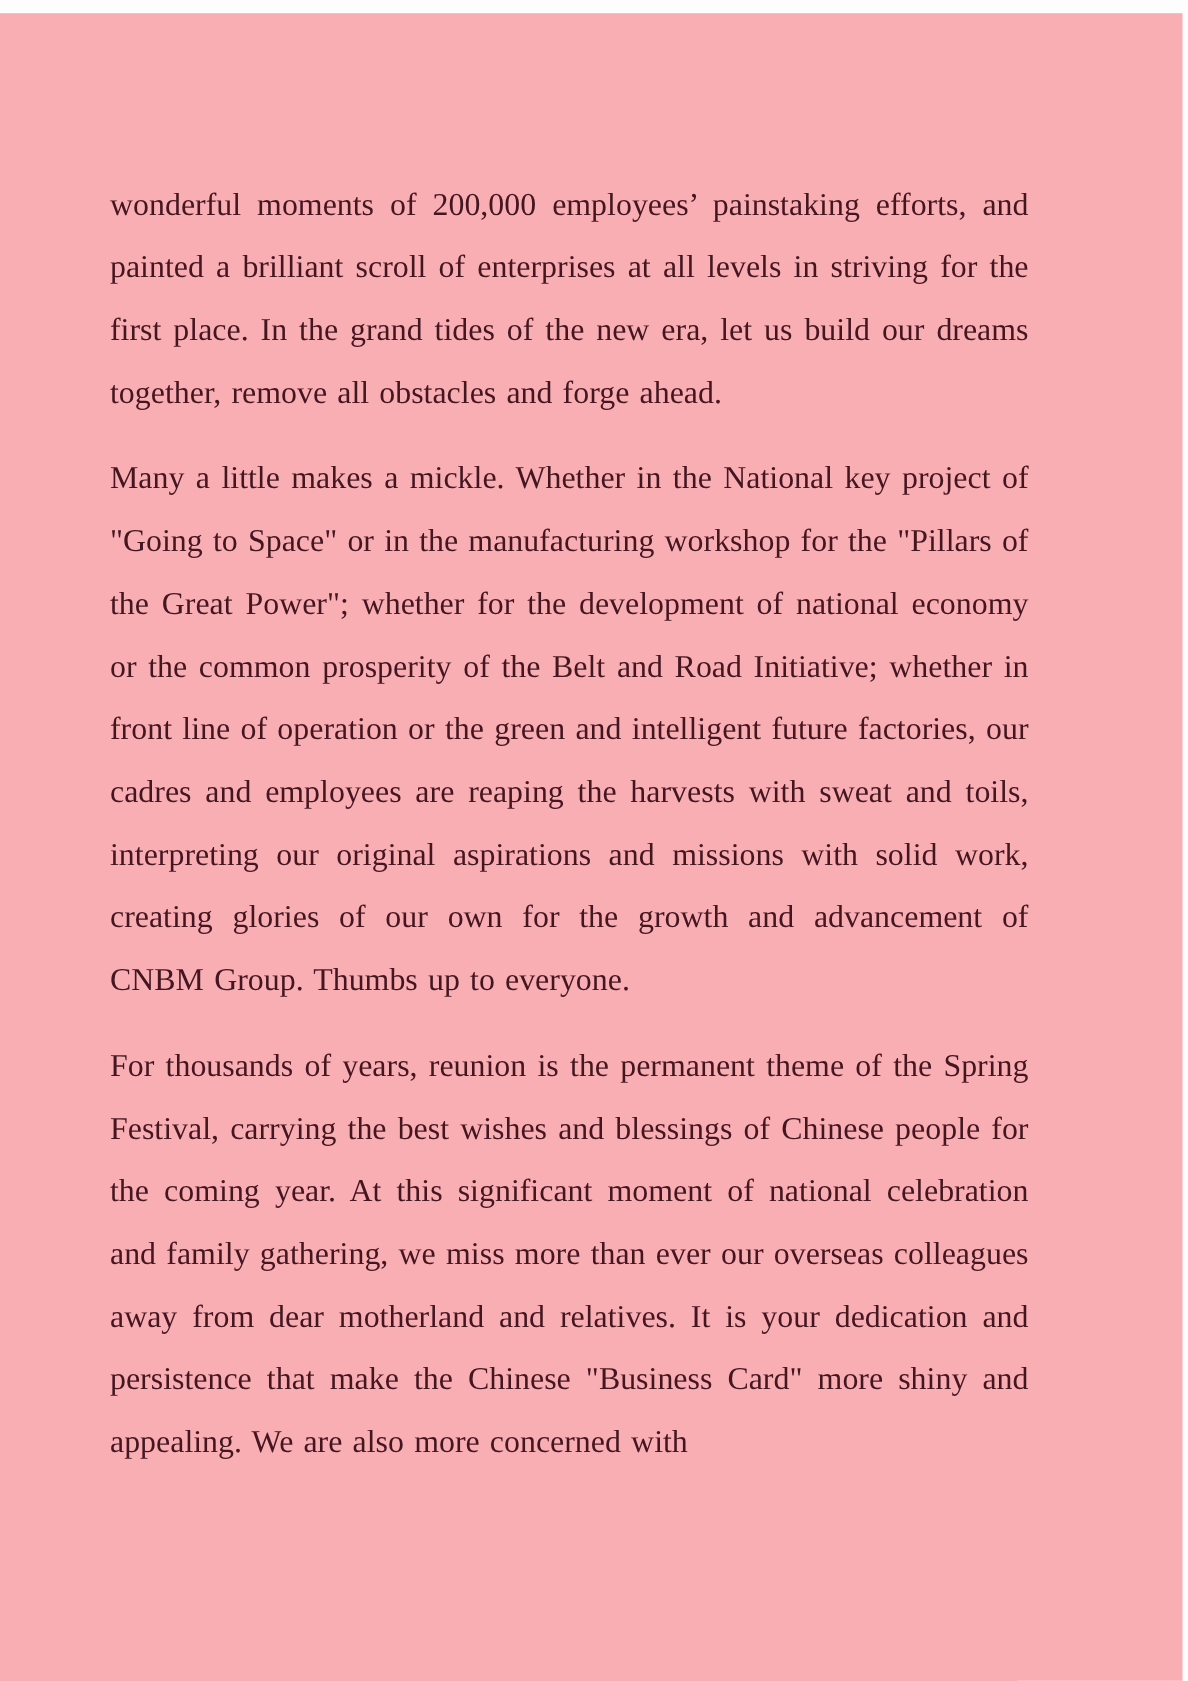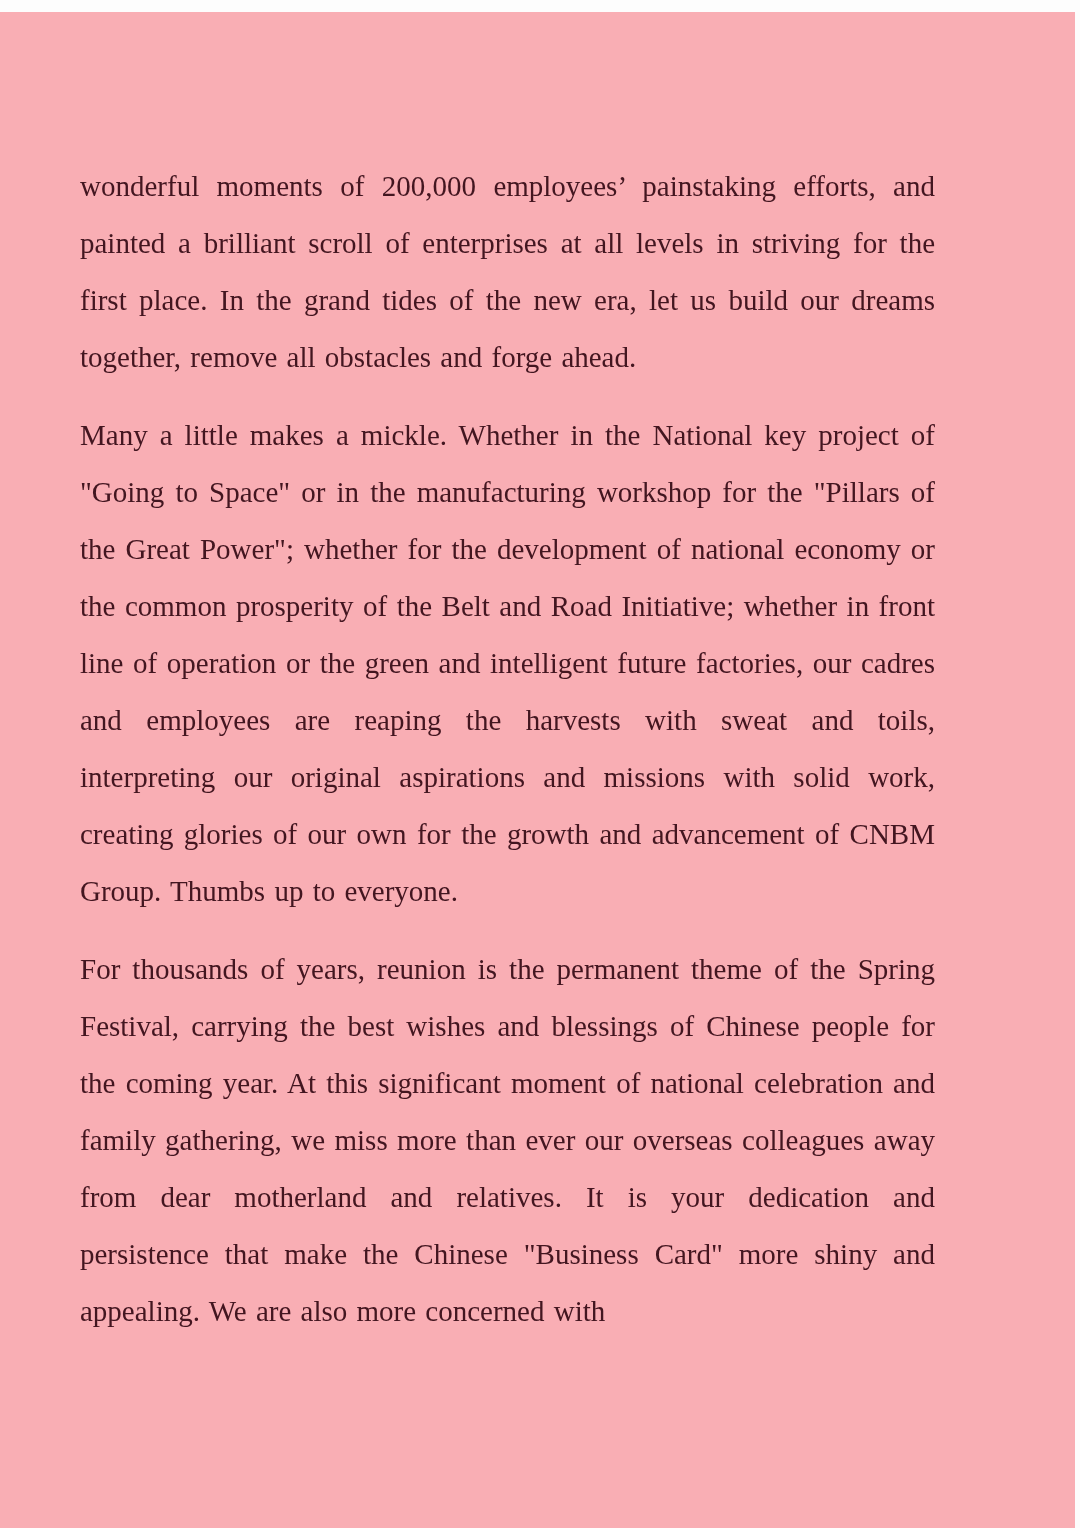--- a/index.html
+++ b/index.html
@@ -11,21 +11,21 @@
     overflow: hidden;
   }
   .page {
     position: absolute;
     top: 12px;
     left: 0;
     width: 1075px;
     height: 1516px;
     background: #f9aeb4;
     box-sizing: border-box;
-    padding: 146px 140px 0 80px;
+    padding: 146px 140px 0 100px;
   }
   .doc-text p {
     font-family: "Liberation Serif", "DejaVu Serif", serif;
     font-size: 29px;
     line-height: 57px;
     color: #431620;
     text-align: justify;
     text-justify: inter-word;
     margin: 0 0 21px 0;
     word-spacing: 2px;

